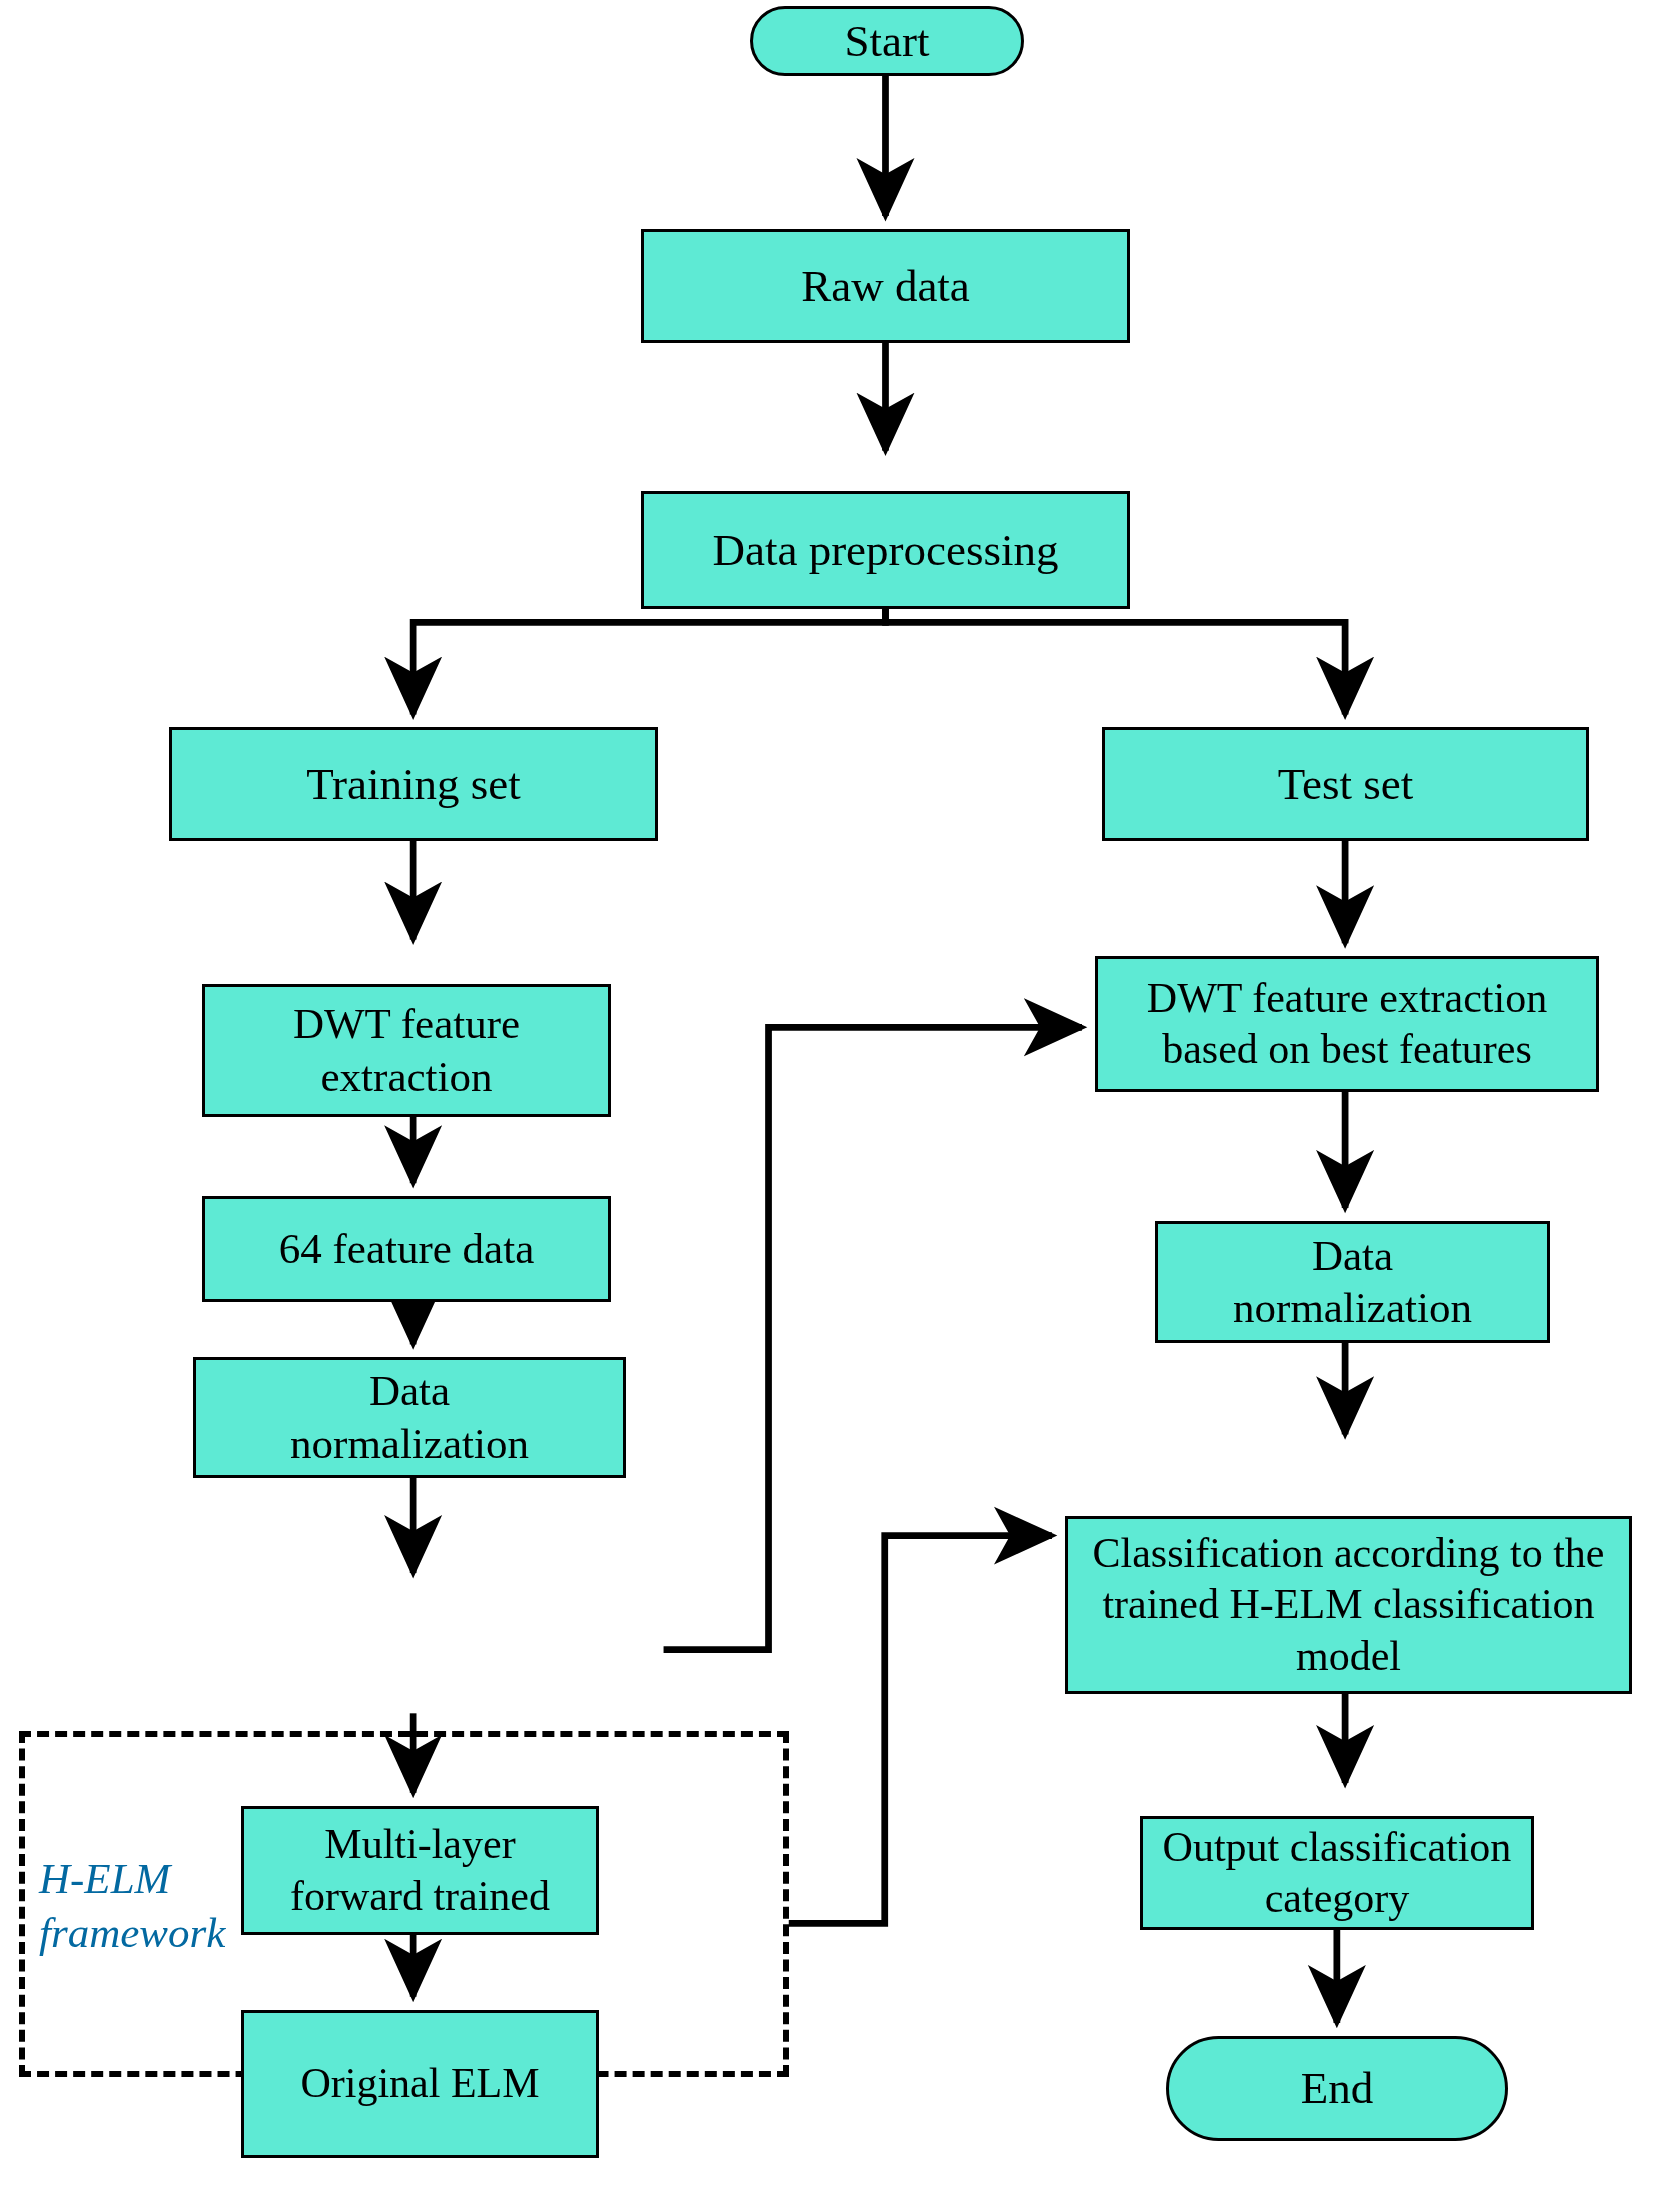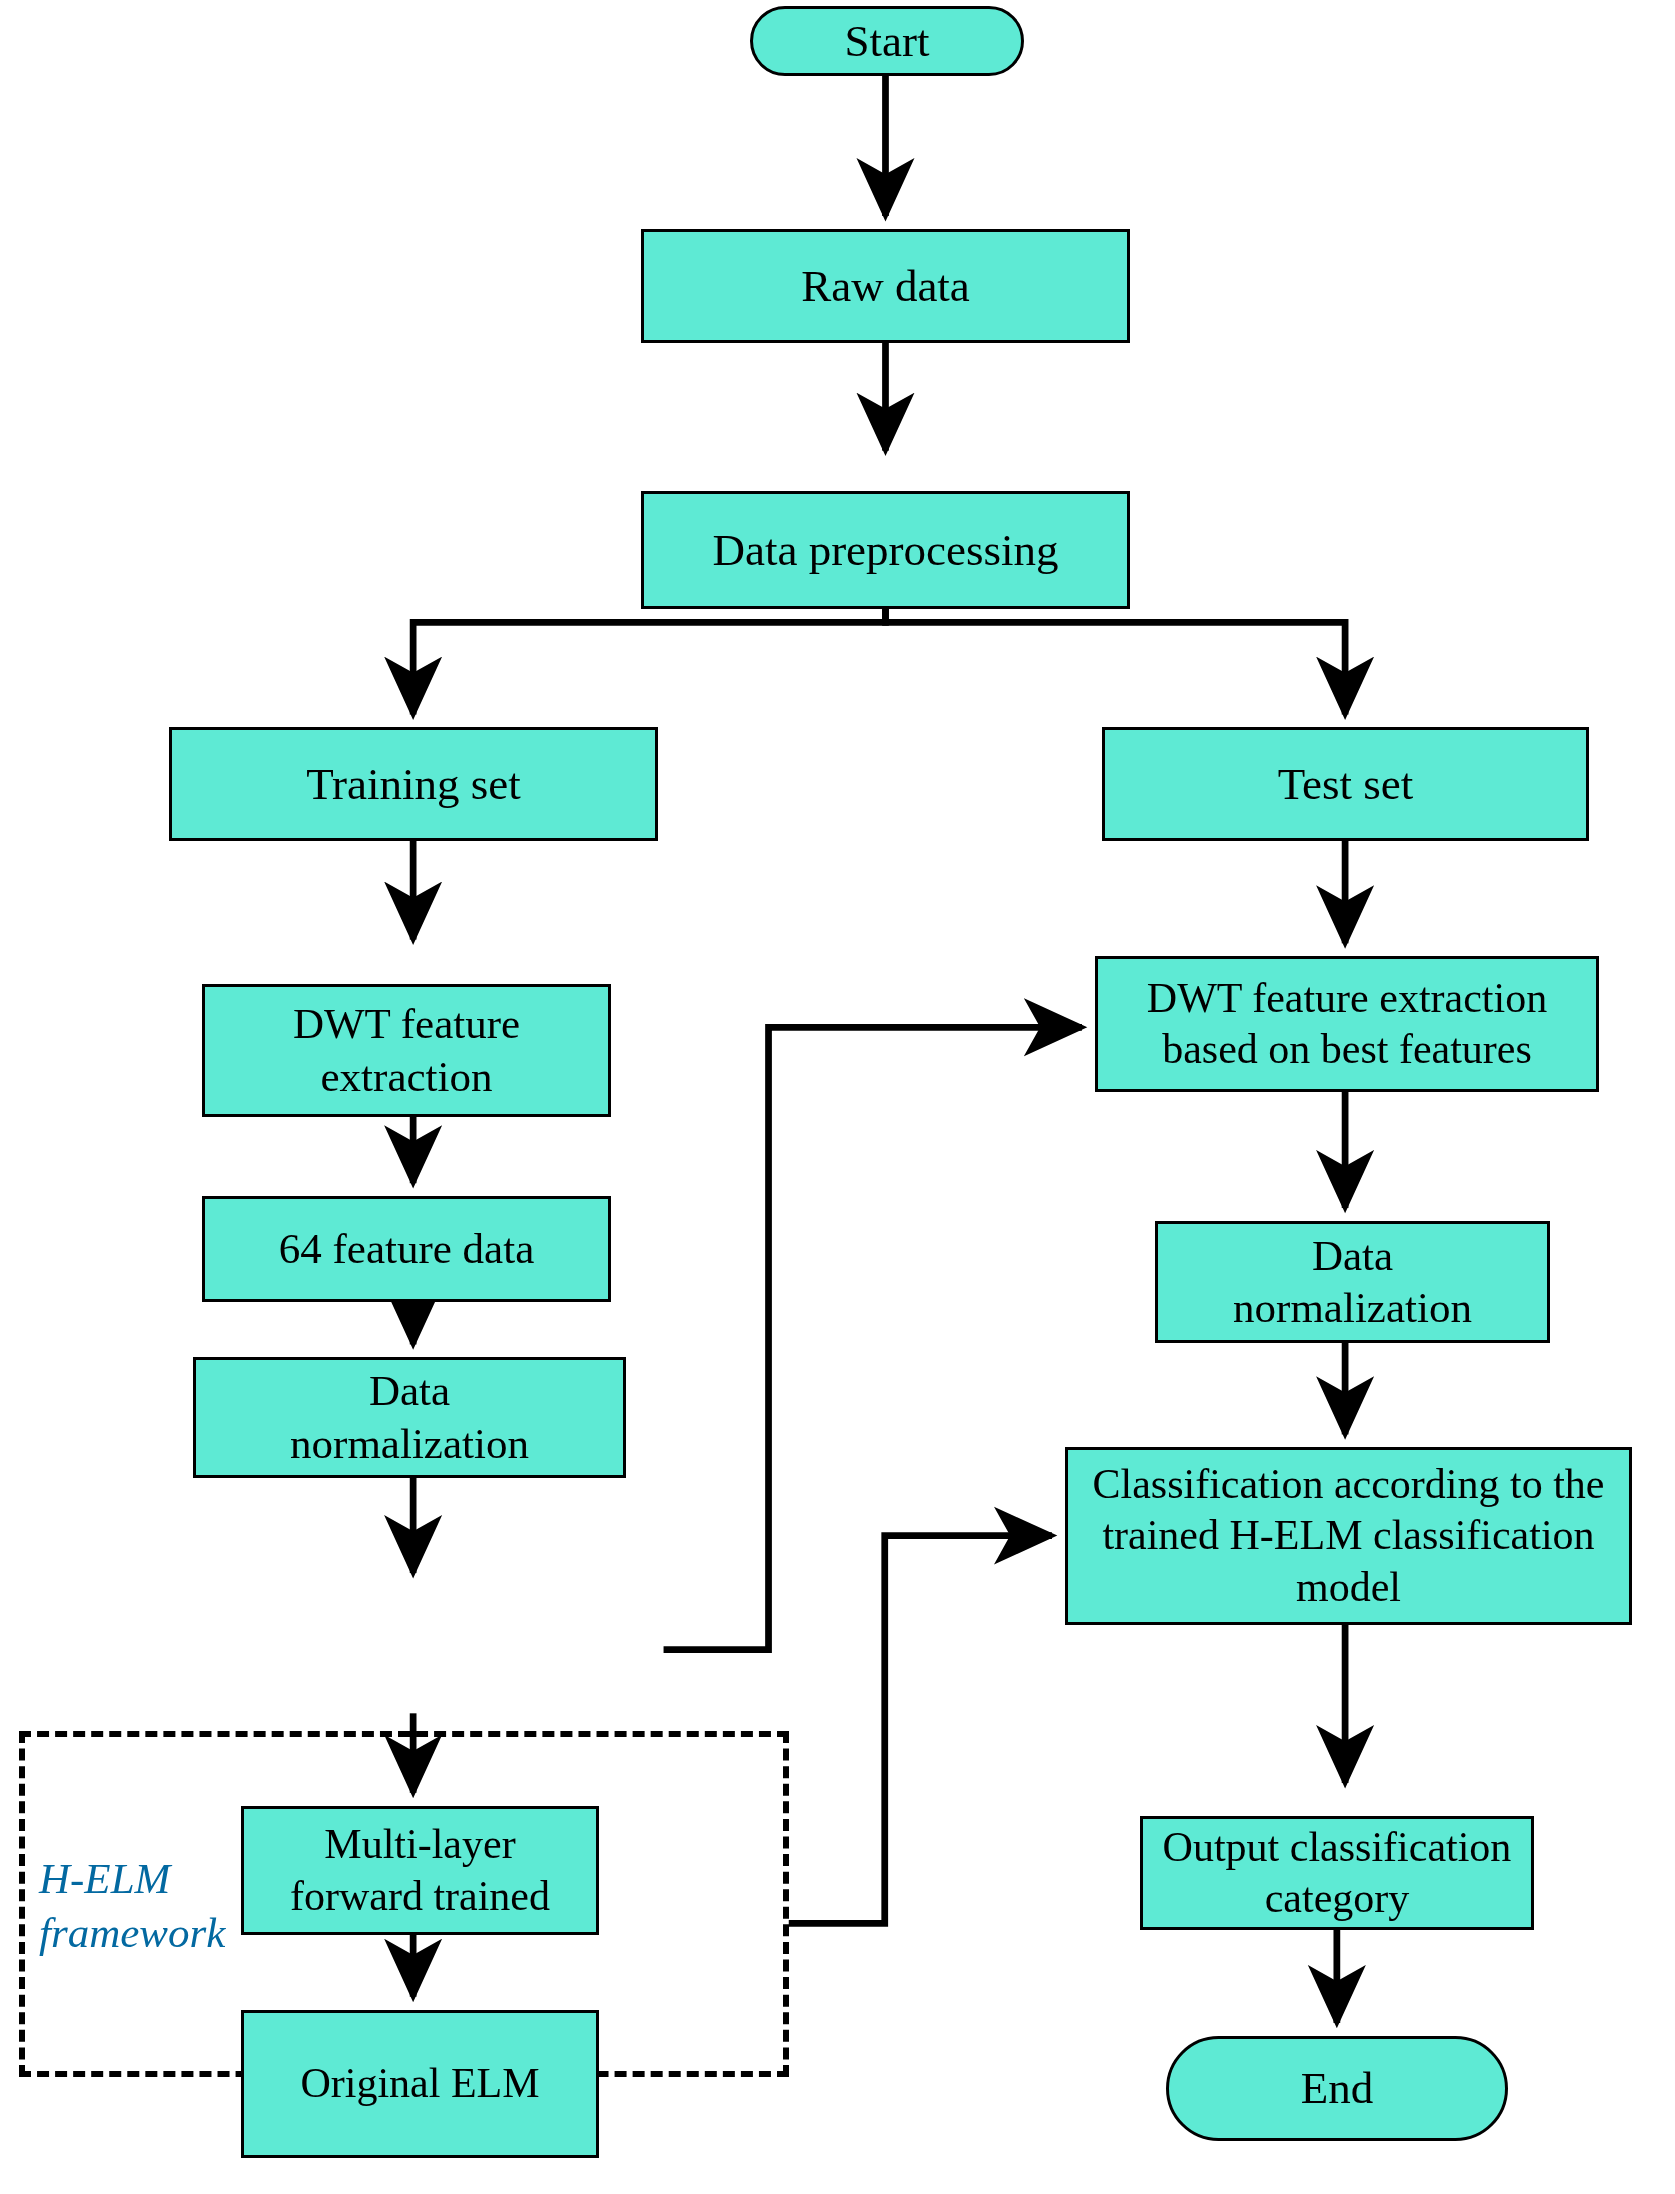--- a/index.html
+++ b/index.html
@@ -142,21 +142,21 @@
   <div class="node" style="left:1155px;top:1221px;width:395px;height:122px;font-size:43px;">
     <span class="txt">Data
 normalization</span>
   </div>
 
   <div class="node" style="left:193px;top:1357px;width:433px;height:121px;font-size:43px;">
     <span class="txt">Data
 normalization</span>
   </div>
 
-  <div class="node" style="left:1065px;top:1447px;width:567px;height:178px;font-size:42px;">
+  <div class="node" style="left:1065px;top:1516px;width:567px;height:178px;font-size:42px;">
     <span class="txt">Classification according to the
 trained H-ELM classification
 model</span>
   </div>
 
 
   <div class="node" style="left:1140px;top:1796px;width:394px;height:114px;font-size:42px;margin-top:20px;">
     <span class="txt">Output classification
 category</span>
   </div>

